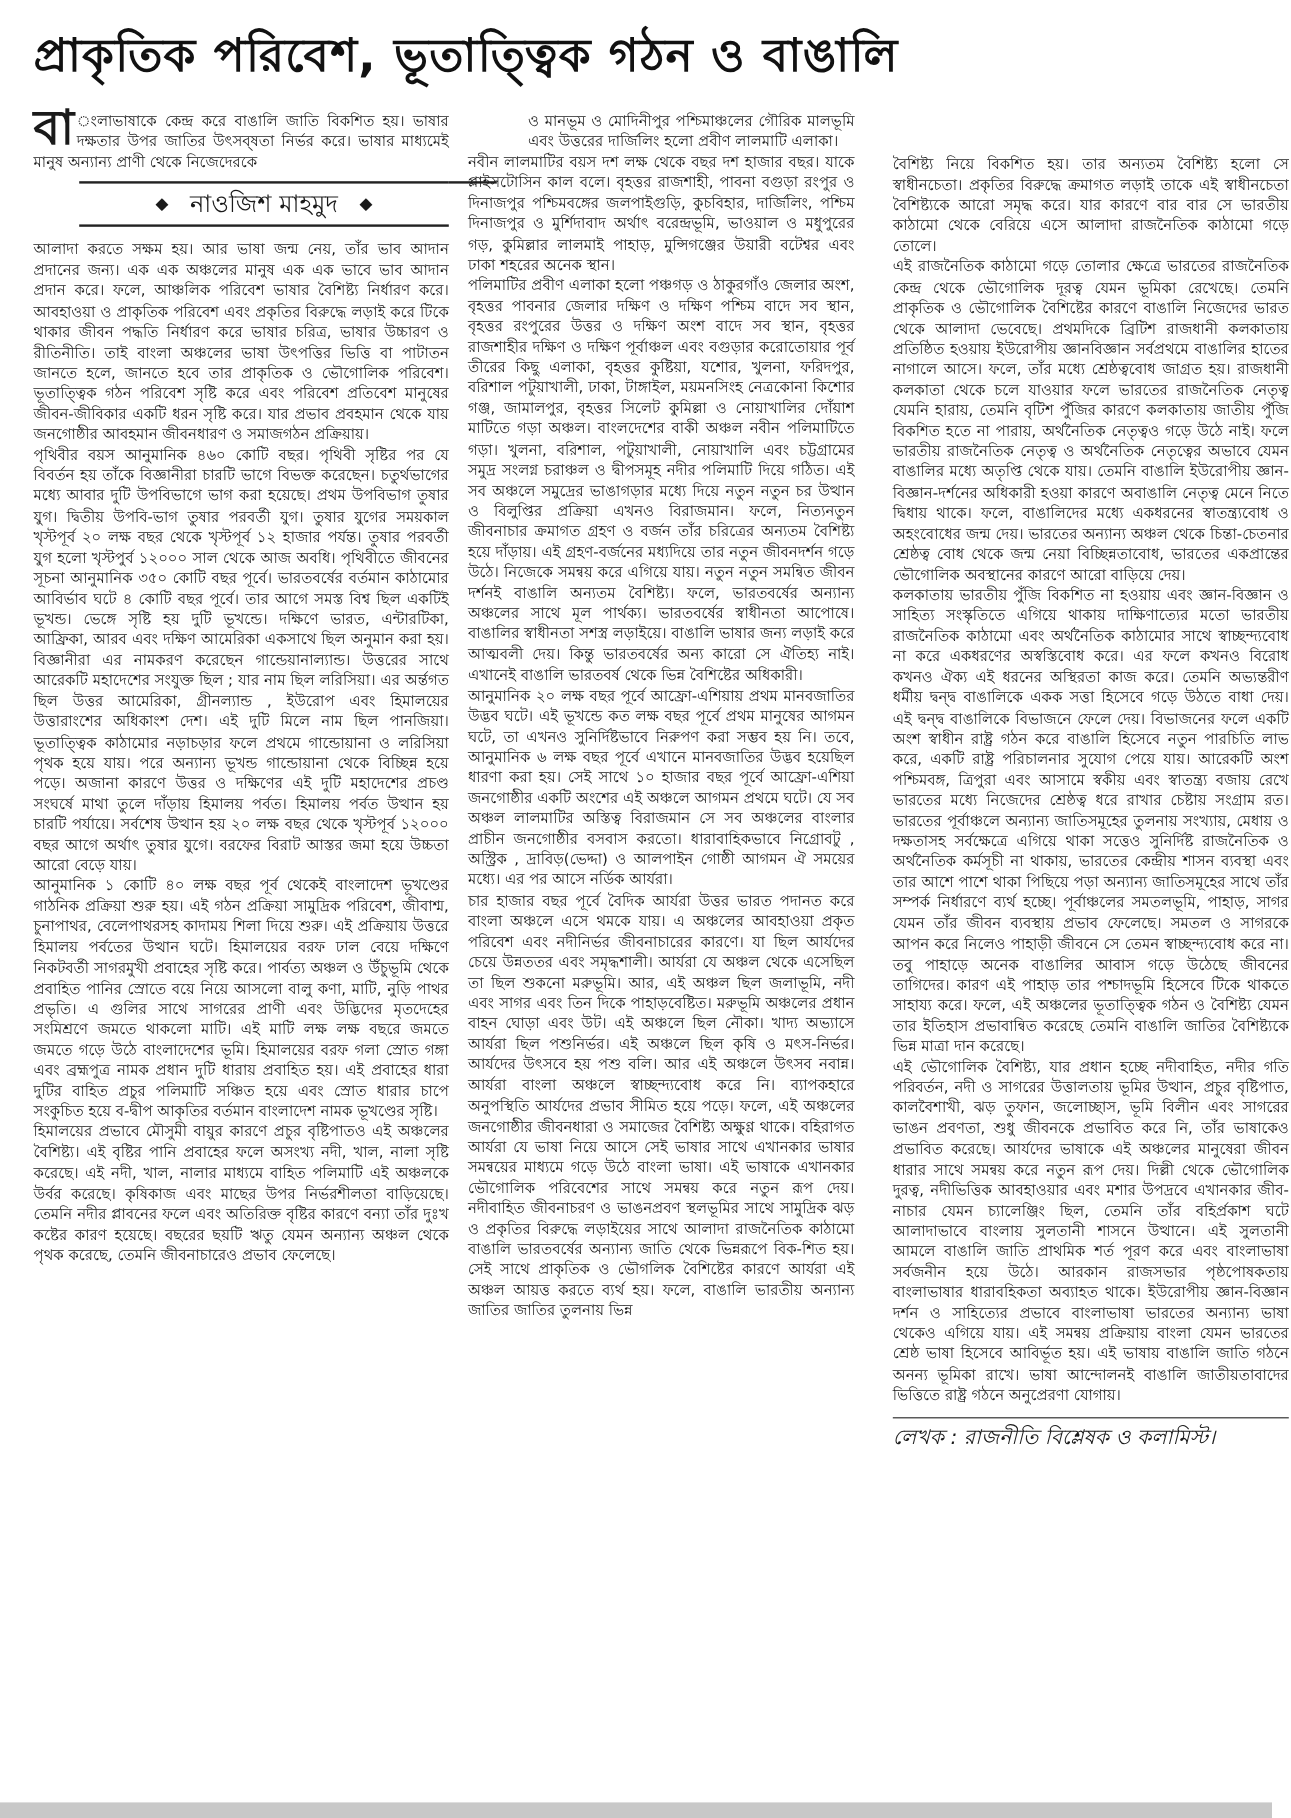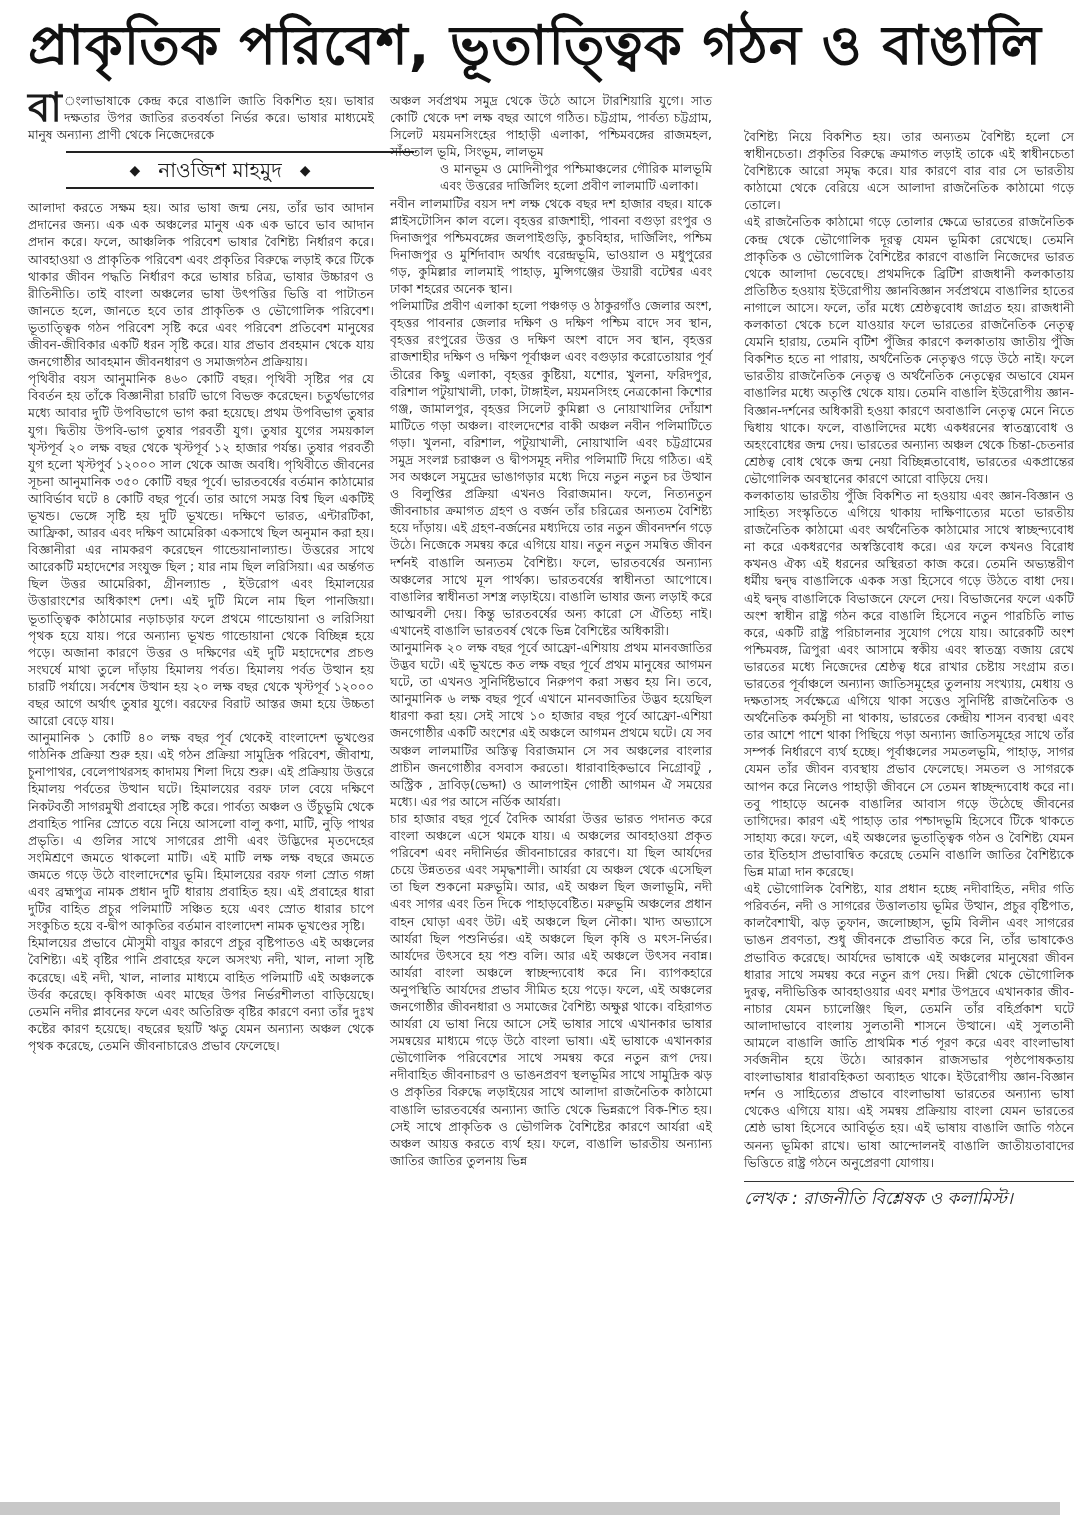--- a/index.html
+++ b/index.html
@@ -3,21 +3,21 @@
 <meta charset="utf-8">
 <style>
   html, body { margin: 0; padding: 0; background: #ffffff; }
   body {
     width: 1076px; height: 1515px; position: relative; overflow: hidden;
     font-family: "DejaVu Sans", sans-serif; color: #1a1a1a;
   }
   .headline {
     position: absolute; left: 28px; top: 8px; width: 1040px; height: 76px;
     font-family: "DejaVu Sans", sans-serif; font-weight: bold;
-    font-size: 54px; line-height: 76px; letter-spacing: 1px; color: #111;
+    font-size: 38px; line-height: 76px; letter-spacing: 1px; color: #111;
     white-space: nowrap;
   }
   .col {
     position: absolute; top: 92px;
     font-size: 12.4px; line-height: 17.1px; text-align: justify;
   }
   .col p { margin: 0; }
   .col-1 { left: 28px; width: 346px; }
   .col-2 { left: 390px; width: 322px; }
   .col-3 { left: 744px; width: 330px; margin-top: 36px; }
@@ -42,35 +42,34 @@
     position: absolute; left: 0; top: 1502px; width: 1060px; height: 13px; background: #c8c8c8;
   }
 </style>
 </head>
 <body>
 
 <div class="headline">প্রাকৃতিক পরিবেশ, ভূতাত্ত্বিক গঠন ও বাঙালি</div>
 
 <div class="col col-1">
   <p>
-    <span class="dropcap">বা</span><span>ংলাভাষাকে কেন্দ্র করে বাঙালি জাতি বিকশিত হয়। ভাষার দক্ষতার উপর জাতির রতবর্ষতা নির্ভর করে। ভাষার মাধ্যমেই মানুষ অন্যান্য প্রাণী থেকে নিজেদেরকে</span>
+    <span class="dropcap">বা</span><span>ংলাভাষাকে কেন্দ্র করে বাঙালি জাতি বিকশিত হয়। ভাষার দক্ষতার উপর জাতির উৎসব্ষতা নির্ভর করে। ভাষার মাধ্যমেই মানুষ অন্যান্য প্রাণী থেকে নিজেদেরকে</span>
   </p>
   <div class="byline-box">
     <span class="diamond">◆</span>
     <span class="author">নাওজিশ মাহমুদ</span>
     <span class="diamond">◆</span>
   </div>
   <p>আলাদা করতে সক্ষম হয়। আর ভাষা জন্ম নেয়, তাঁর ভাব আদান প্রদানের জন্য। এক এক অঞ্চলের মানুষ এক এক ভাবে ভাব আদান প্রদান করে। ফলে, আঞ্চলিক পরিবেশ ভাষার বৈশিষ্ট্য নির্ধারণ করে। আবহাওয়া ও প্রাকৃতিক পরিবেশ এবং প্রকৃতির বিরুদ্ধে লড়াই করে টিকে থাকার জীবন পদ্ধতি নির্ধারণ করে ভাষার চরিত্র, ভাষার উচ্চারণ ও রীতিনীতি। তাই বাংলা অঞ্চলের ভাষা উৎপত্তির ভিত্তি বা পাটাতন জানতে হলে, জানতে হবে তার প্রাকৃতিক ও ভৌগোলিক পরিবেশ। ভূতাত্ত্বিক গঠন পরিবেশ সৃষ্টি করে এবং পরিবেশ প্রতিবেশ মানুষের জীবন-জীবিকার একটি ধরন সৃষ্টি করে। যার প্রভাব প্রবহমান থেকে যায় জনগোষ্ঠীর আবহমান জীবনধারণ ও সমাজগঠন প্রক্রিয়ায়।</p>
   <p>পৃথিবীর বয়স আনুমানিক ৪৬০ কোটি বছর। পৃথিবী সৃষ্টির পর যে বিবর্তন হয় তাঁকে বিজ্ঞানীরা চারটি ভাগে বিভক্ত করেছেন। চতুর্থভাগের মধ্যে আবার দুটি উপবিভাগে ভাগ করা হয়েছে। প্রথম উপবিভাগ তুষার যুগ। দ্বিতীয় উপবি-ভাগ তুষার পরবর্তী যুগ। তুষার যুগের সময়কাল খৃস্টপূর্ব ২০ লক্ষ বছর থেকে খৃস্টপূর্ব ১২ হাজার পর্যন্ত। তুষার পরবর্তী যুগ হলো খৃস্টপুর্ব ১২০০০ সাল থেকে আজ অবধি। পৃথিবীতে জীবনের সূচনা আনুমানিক ৩৫০ কোটি বছর পূর্বে। ভারতবর্ষের বর্তমান কাঠামোর আবির্ভাব ঘটে ৪ কোটি বছর পূর্বে। তার আগে সমস্ত বিশ্ব ছিল একটিই ভূখন্ড। ভেঙ্গে সৃষ্টি হয় দুটি ভূখন্ডে। দক্ষিণে ভারত, এন্টারটিকা, আফ্রিকা, আরব এবং দক্ষিণ আমেরিকা একসাথে ছিল অনুমান করা হয়। বিজ্ঞানীরা এর নামকরণ করেছেন গান্ডেয়ানাল্যান্ড। উত্তরের সাথে আরেকটি মহাদেশের সংযুক্ত ছিল ; যার নাম ছিল লরিসিয়া। এর অর্ন্তগত ছিল উত্তর আমেরিকা, গ্রীনল্যান্ড , ইউরোপ এবং হিমালয়ের উত্তারাংশের অধিকাংশ দেশ। এই দুটি মিলে নাম ছিল পানজিয়া। ভূতাত্ত্বিক কাঠামোর নড়াচড়ার ফলে প্রথমে গান্ডোয়ানা ও লরিসিয়া পৃথক হয়ে যায়। পরে অন্যান্য ভূখন্ড গান্ডোয়ানা থেকে বিচ্ছিন্ন হয়ে পড়ে। অজানা কারণে উত্তর ও দক্ষিণের এই দুটি মহাদেশের প্রচণ্ড সংঘর্ষে মাথা তুলে দাঁড়ায় হিমালয় পর্বত। হিমালয় পর্বত উত্থান হয় চারটি পর্যায়ে। সর্বশেষ উত্থান হয় ২০ লক্ষ বছর থেকে খৃস্টপূর্ব ১২০০০ বছর আগে অর্থাৎ তুষার যুগে। বরফের বিরাট আস্তর জমা হয়ে উচ্চতা আরো বেড়ে যায়।</p>
   <p>আনুমানিক ১ কোটি ৪০ লক্ষ বছর পূর্ব থেকেই বাংলাদেশ ভূখণ্ডের গাঠনিক প্রক্রিয়া শুরু হয়। এই গঠন প্রক্রিয়া সামুদ্রিক পরিবেশ, জীবাশ্ম, চুনাপাথর, বেলেপাথরসহ কাদাময় শিলা দিয়ে শুরু। এই প্রক্রিয়ায় উত্তরে হিমালয় পর্বতের উত্থান ঘটে। হিমালয়ের বরফ ঢাল বেয়ে দক্ষিণে নিকটবর্তী সাগরমুখী প্রবাহের সৃষ্টি করে। পার্বত্য অঞ্চল ও উঁচুভূমি থেকে প্রবাহিত পানির স্রোতে বয়ে নিয়ে আসলো বালু কণা, মাটি, নুড়ি পাথর প্রভৃতি। এ গুলির সাথে সাগরের প্রাণী এবং উদ্ভিদের মৃতদেহের সংমিশ্রণে জমতে থাকলো মাটি। এই মাটি লক্ষ লক্ষ বছরে জমতে জমতে গড়ে উঠে বাংলাদেশের ভূমি। হিমালয়ের বরফ গলা স্রোত গঙ্গা এবং ব্রহ্মপুত্র নামক প্রধান দুটি ধারায় প্রবাহিত হয়। এই প্রবাহের ধারা দুটির বাহিত প্রচুর পলিমাটি সঞ্চিত হয়ে এবং স্রোত ধারার চাপে সংকুচিত হয়ে ব-দ্বীপ আকৃতির বর্তমান বাংলাদেশ নামক ভূখণ্ডের সৃষ্টি।</p>
   <p>হিমালয়ের প্রভাবে মৌসুমী বায়ুর কারণে প্রচুর বৃষ্টিপাতও এই অঞ্চলের বৈশিষ্ট্য। এই বৃষ্টির পানি প্রবাহের ফলে অসংখ্য নদী, খাল, নালা সৃষ্টি করেছে। এই নদী, খাল, নালার মাধ্যমে বাহিত পলিমাটি এই অঞ্চলকে উর্বর করেছে। কৃষিকাজ এবং মাছের উপর নির্ভরশীলতা বাড়িয়েছে। তেমনি নদীর প্লাবনের ফলে এবং অতিরিক্ত বৃষ্টির কারণে বন্যা তাঁর দুঃখ কষ্টের কারণ হয়েছে। বছরের ছয়টি ঋতু যেমন অন্যান্য অঞ্চল থেকে পৃথক করেছে, তেমনি জীবনাচারেও প্রভাব ফেলেছে।</p>
 </div>
 
 <div class="col col-2">
-  <p>অঞ্চল সর্বপ্রথম সমুদ্র থেকে উঠে আসে টারশিয়ারি যুগে। সাত কোটি থেকে দশ লক্ষ বছর আগে গঠিত। চট্টগ্রাম, পার্বত্য চট্টগ্রাম, সিলেট ময়মনসিংহের পাহাড়ী এলাকা, পশ্চিমবঙ্গের রাজমহল, সাঁওতাল ভূমি, সিংভূম, লালভূম</p>
   <p class="indent-block">ও মানভূম ও মোদিনীপুর পশ্চিমাঞ্চলের গৌরিক মালভূমি এবং উত্তরের দার্জিলিং হলো প্রবীণ লালমাটি এলাকা।</p>
   <p>নবীন লালমাটির বয়স দশ লক্ষ থেকে বছর দশ হাজার বছর। যাকে প্লাইসটোসিন কাল বলে। বৃহত্তর রাজশাহী, পাবনা বগুড়া রংপুর ও দিনাজপুর পশ্চিমবঙ্গের জলপাইগুড়ি, কুচবিহার, দার্জিলিং, পশ্চিম দিনাজপুর ও মুর্শিদাবাদ অর্থাৎ বরেন্দ্রভূমি, ভাওয়াল ও মধুপুরের গড়, কুমিল্লার লালমাই পাহাড়, মুন্সিগঞ্জের উয়ারী বটেশ্বর এবং ঢাকা শহরের অনেক স্থান।</p>
   <p>পলিমাটির প্রবীণ এলাকা হলো পঞ্চগড় ও ঠাকুরগাঁও জেলার অংশ, বৃহত্তর পাবনার জেলার দক্ষিণ ও দক্ষিণ পশ্চিম বাদে সব স্থান, বৃহত্তর রংপুরের উত্তর ও দক্ষিণ অংশ বাদে সব স্থান, বৃহত্তর রাজশাহীর দক্ষিণ ও দক্ষিণ পূর্বাঞ্চল এবং বগুড়ার করোতোয়ার পূর্ব তীরের কিছু এলাকা, বৃহত্তর কুষ্টিয়া, যশোর, খুলনা, ফরিদপুর, বরিশাল পটুয়াখালী, ঢাকা, টাঙ্গাইল, ময়মনসিংহ নেত্রকোনা কিশোর গঞ্জ, জামালপুর, বৃহত্তর সিলেট কুমিল্লা ও নোয়াখালির দোঁয়াশ মাটিতে গড়া অঞ্চল। বাংলদেশের বাকী অঞ্চল নবীন পলিমাটিতে গড়া। খুলনা, বরিশাল, পটুয়াখালী, নোয়াখালি এবং চট্টগ্রামের সমুদ্র সংলগ্ন চরাঞ্চল ও দ্বীপসমূহ নদীর পলিমাটি দিয়ে গঠিত। এই সব অঞ্চলে সমুদ্রের ভাঙাগড়ার মধ্যে দিয়ে নতুন নতুন চর উত্থান ও বিলুপ্তির প্রক্রিয়া এখনও বিরাজমান। ফলে, নিত্যনতুন জীবনাচার ক্রমাগত গ্রহণ ও বর্জন তাঁর চরিত্রের অন্যতম বৈশিষ্ট্য হয়ে দাঁড়ায়। এই গ্রহণ-বর্জনের মধ্যদিয়ে তার নতুন জীবনদর্শন গড়ে উঠে। নিজেকে সমন্বয় করে এগিয়ে যায়। নতুন নতুন সমন্বিত জীবন দর্শনই বাঙালি অন্যতম বৈশিষ্ট্য। ফলে, ভারতবর্ষের অন্যান্য অঞ্চলের সাথে মূল পার্থক্য। ভারতবর্ষের স্বাধীনতা আপোষে। বাঙালির স্বাধীনতা সশস্ত্র লড়াইয়ে। বাঙালি ভাষার জন্য লড়াই করে আত্মবলী দেয়। কিন্তু ভারতবর্ষের অন্য কারো সে ঐতিহ্য নাই। এখানেই বাঙালি ভারতবর্ষ থেকে ভিন্ন বৈশিষ্টের অধিকারী।</p>
   <p>আনুমানিক ২০ লক্ষ বছর পূর্বে আফ্রো-এশিয়ায় প্রথম মানবজাতির উদ্ভব ঘটে। এই ভূখন্ডে কত লক্ষ বছর পূর্বে প্রথম মানুষের আগমন ঘটে, তা এখনও সুনির্দিষ্টভাবে নিরুপণ করা সম্ভব হয় নি। তবে, আনুমানিক ৬ লক্ষ বছর পূর্বে এখানে মানবজাতির উদ্ভব হয়েছিল ধারণা করা হয়। সেই সাথে ১০ হাজার বছর পূর্বে আফ্রো-এশিয়া জনগোষ্ঠীর একটি অংশের এই অঞ্চলে আগমন প্রথমে ঘটে। যে সব অঞ্চল লালমাটির অস্তিত্ব বিরাজমান সে সব অঞ্চলের বাংলার প্রাচীন জনগোষ্ঠীর বসবাস করতো। ধারাবাহিকভাবে নিগ্রোবটু , অস্ট্রিক , দ্রাবিড়(ভেদ্দা) ও আলপাইন গোষ্ঠী আগমন ঐ সময়ের মধ্যে। এর পর আসে নর্ডিক আর্যরা।</p>
   <p>চার হাজার বছর পূর্বে বৈদিক আর্যরা উত্তর ভারত পদানত করে বাংলা অঞ্চলে এসে থমকে যায়। এ অঞ্চলের আবহাওয়া প্রকৃত পরিবেশ এবং নদীনির্ভর জীবনাচারের কারণে। যা ছিল আর্যদের চেয়ে উন্নততর এবং সমৃদ্ধশালী। আর্যরা যে অঞ্চল থেকে এসেছিল তা ছিল শুকনো মরুভূমি। আর, এই অঞ্চল ছিল জলাভূমি, নদী এবং সাগর এবং তিন দিকে পাহাড়বেষ্টিত। মরুভূমি অঞ্চলের প্রধান বাহন ঘোড়া এবং উট। এই অঞ্চলে ছিল নৌকা। খাদ্য অভ্যাসে আর্যরা ছিল পশুনির্ভর। এই অঞ্চলে ছিল কৃষি ও মৎস-নির্ভর। আর্যদের উৎসবে হয় পশু বলি। আর এই অঞ্চলে উৎসব নবান্ন। আর্যরা বাংলা অঞ্চলে স্বাচ্ছন্দ্যবোধ করে নি। ব্যাপকহারে অনুপস্থিতি আর্যদের প্রভাব সীমিত হয়ে পড়ে। ফলে, এই অঞ্চলের জনগোষ্ঠীর জীবনধারা ও সমাজের বৈশিষ্ট্য অক্ষুণ্ণ থাকে। বহিরাগত আর্যরা যে ভাষা নিয়ে আসে সেই ভাষার সাথে এখানকার ভাষার সমন্বয়ের মাধ্যমে গড়ে উঠে বাংলা ভাষা। এই ভাষাকে এখানকার ভৌগোলিক পরিবেশের সাথে সমন্বয় করে নতুন রূপ দেয়। নদীবাহিত জীবনাচরণ ও ভাঙনপ্রবণ স্থলভূমির সাথে সামুদ্রিক ঝড় ও প্রকৃতির বিরুদ্ধে লড়াইয়ের সাথে আলাদা রাজনৈতিক কাঠামো বাঙালি ভারতবর্ষের অন্যান্য জাতি থেকে ভিন্নরূপে বিক-শিত হয়। সেই সাথে প্রাকৃতিক ও ভৌগলিক বৈশিষ্টের কারণে আর্যরা এই অঞ্চল আয়ত্ত করতে ব্যর্থ হয়। ফলে, বাঙালি ভারতীয় অন্যান্য জাতির জাতির তুলনায় ভিন্ন</p>
 </div>
 
 <div class="col col-3">
   <p>বৈশিষ্ট্য নিয়ে বিকশিত হয়। তার অন্যতম বৈশিষ্ট্য হলো সে স্বাধীনচেতা। প্রকৃতির বিরুদ্ধে ক্রমাগত লড়াই তাকে এই স্বাধীনচেতা বৈশিষ্ট্যকে আরো সমৃদ্ধ করে। যার কারণে বার বার সে ভারতীয় কাঠামো থেকে বেরিয়ে এসে আলাদা রাজনৈতিক কাঠামো গড়ে তোলে।</p>
   <p>এই রাজনৈতিক কাঠামো গড়ে তোলার ক্ষেত্রে ভারতের রাজনৈতিক কেন্দ্র থেকে ভৌগোলিক দূরত্ব যেমন ভূমিকা রেখেছে। তেমনি প্রাকৃতিক ও ভৌগোলিক বৈশিষ্টের কারণে বাঙালি নিজেদের ভারত থেকে আলাদা ভেবেছে। প্রথমদিকে ব্রিটিশ রাজধানী কলকাতায় প্রতিষ্ঠিত হওয়ায় ইউরোপীয় জ্ঞানবিজ্ঞান সর্বপ্রথমে বাঙালির হাতের নাগালে আসে। ফলে, তাঁর মধ্যে শ্রেষ্ঠত্ববোধ জাগ্রত হয়। রাজধানী কলকাতা থেকে চলে যাওয়ার ফলে ভারতের রাজনৈতিক নেতৃত্ব যেমনি হারায়, তেমনি বৃটিশ পুঁজির কারণে কলকাতায় জাতীয় পুঁজি বিকশিত হতে না পারায়, অর্থনৈতিক নেতৃত্বও গড়ে উঠে নাই। ফলে ভারতীয় রাজনৈতিক নেতৃত্ব ও অর্থনৈতিক নেতৃত্বের অভাবে যেমন বাঙালির মধ্যে অতৃপ্তি থেকে যায়। তেমনি বাঙালি ইউরোপীয় জ্ঞান-বিজ্ঞান-দর্শনের অধিকারী হওয়া কারণে অবাঙালি নেতৃত্ব মেনে নিতে দ্বিধায় থাকে। ফলে, বাঙালিদের মধ্যে একধরনের স্বাতন্ত্র্যবোধ ও অহংবোধের জন্ম দেয়। ভারতের অন্যান্য অঞ্চল থেকে চিন্তা-চেতনার শ্রেষ্ঠত্ব বোধ থেকে জন্ম নেয়া বিচ্ছিন্নতাবোধ, ভারতের একপ্রান্তের ভৌগোলিক অবস্থানের কারণে আরো বাড়িয়ে দেয়।</p>

